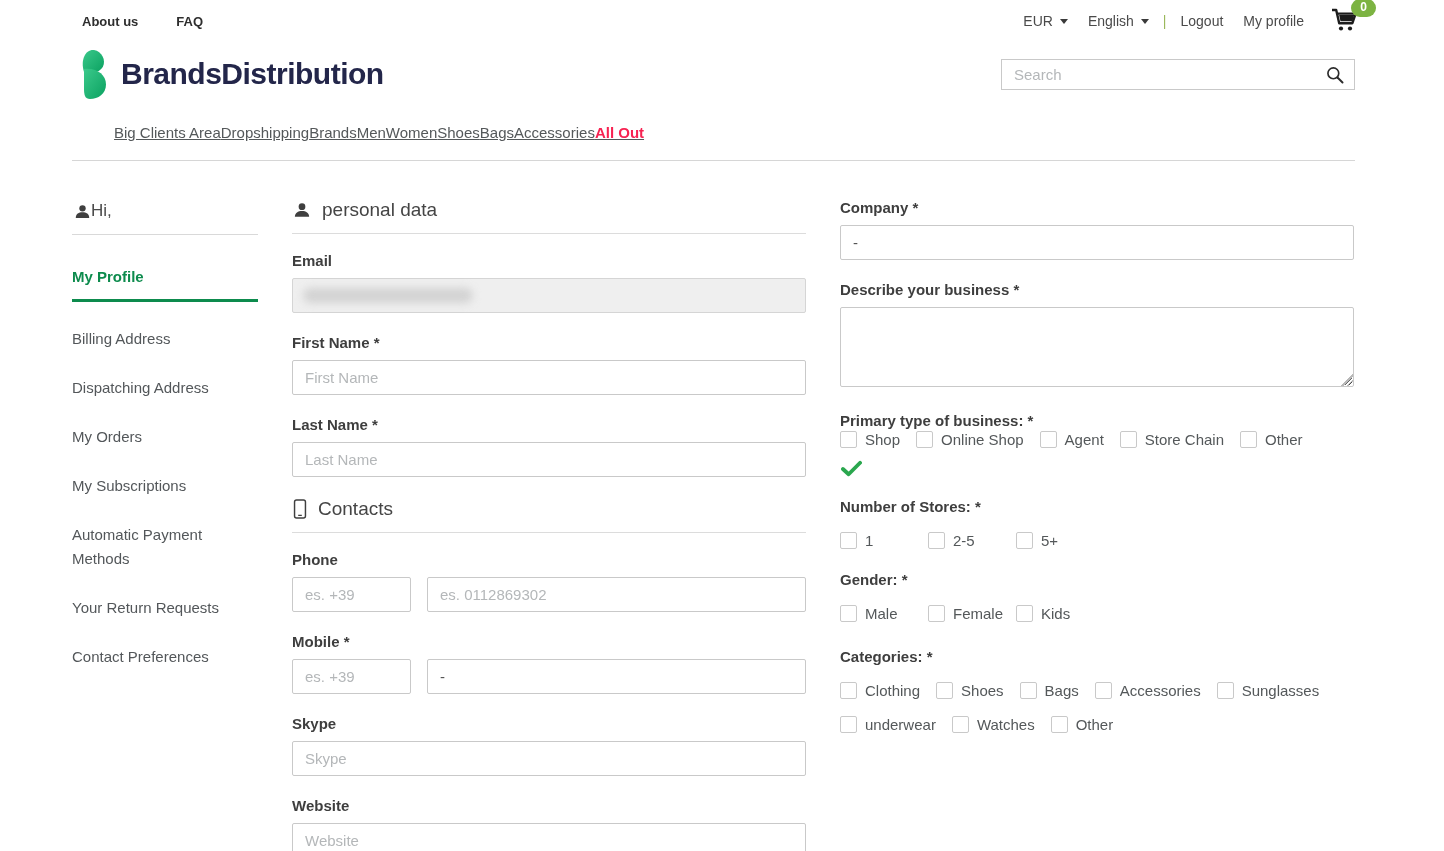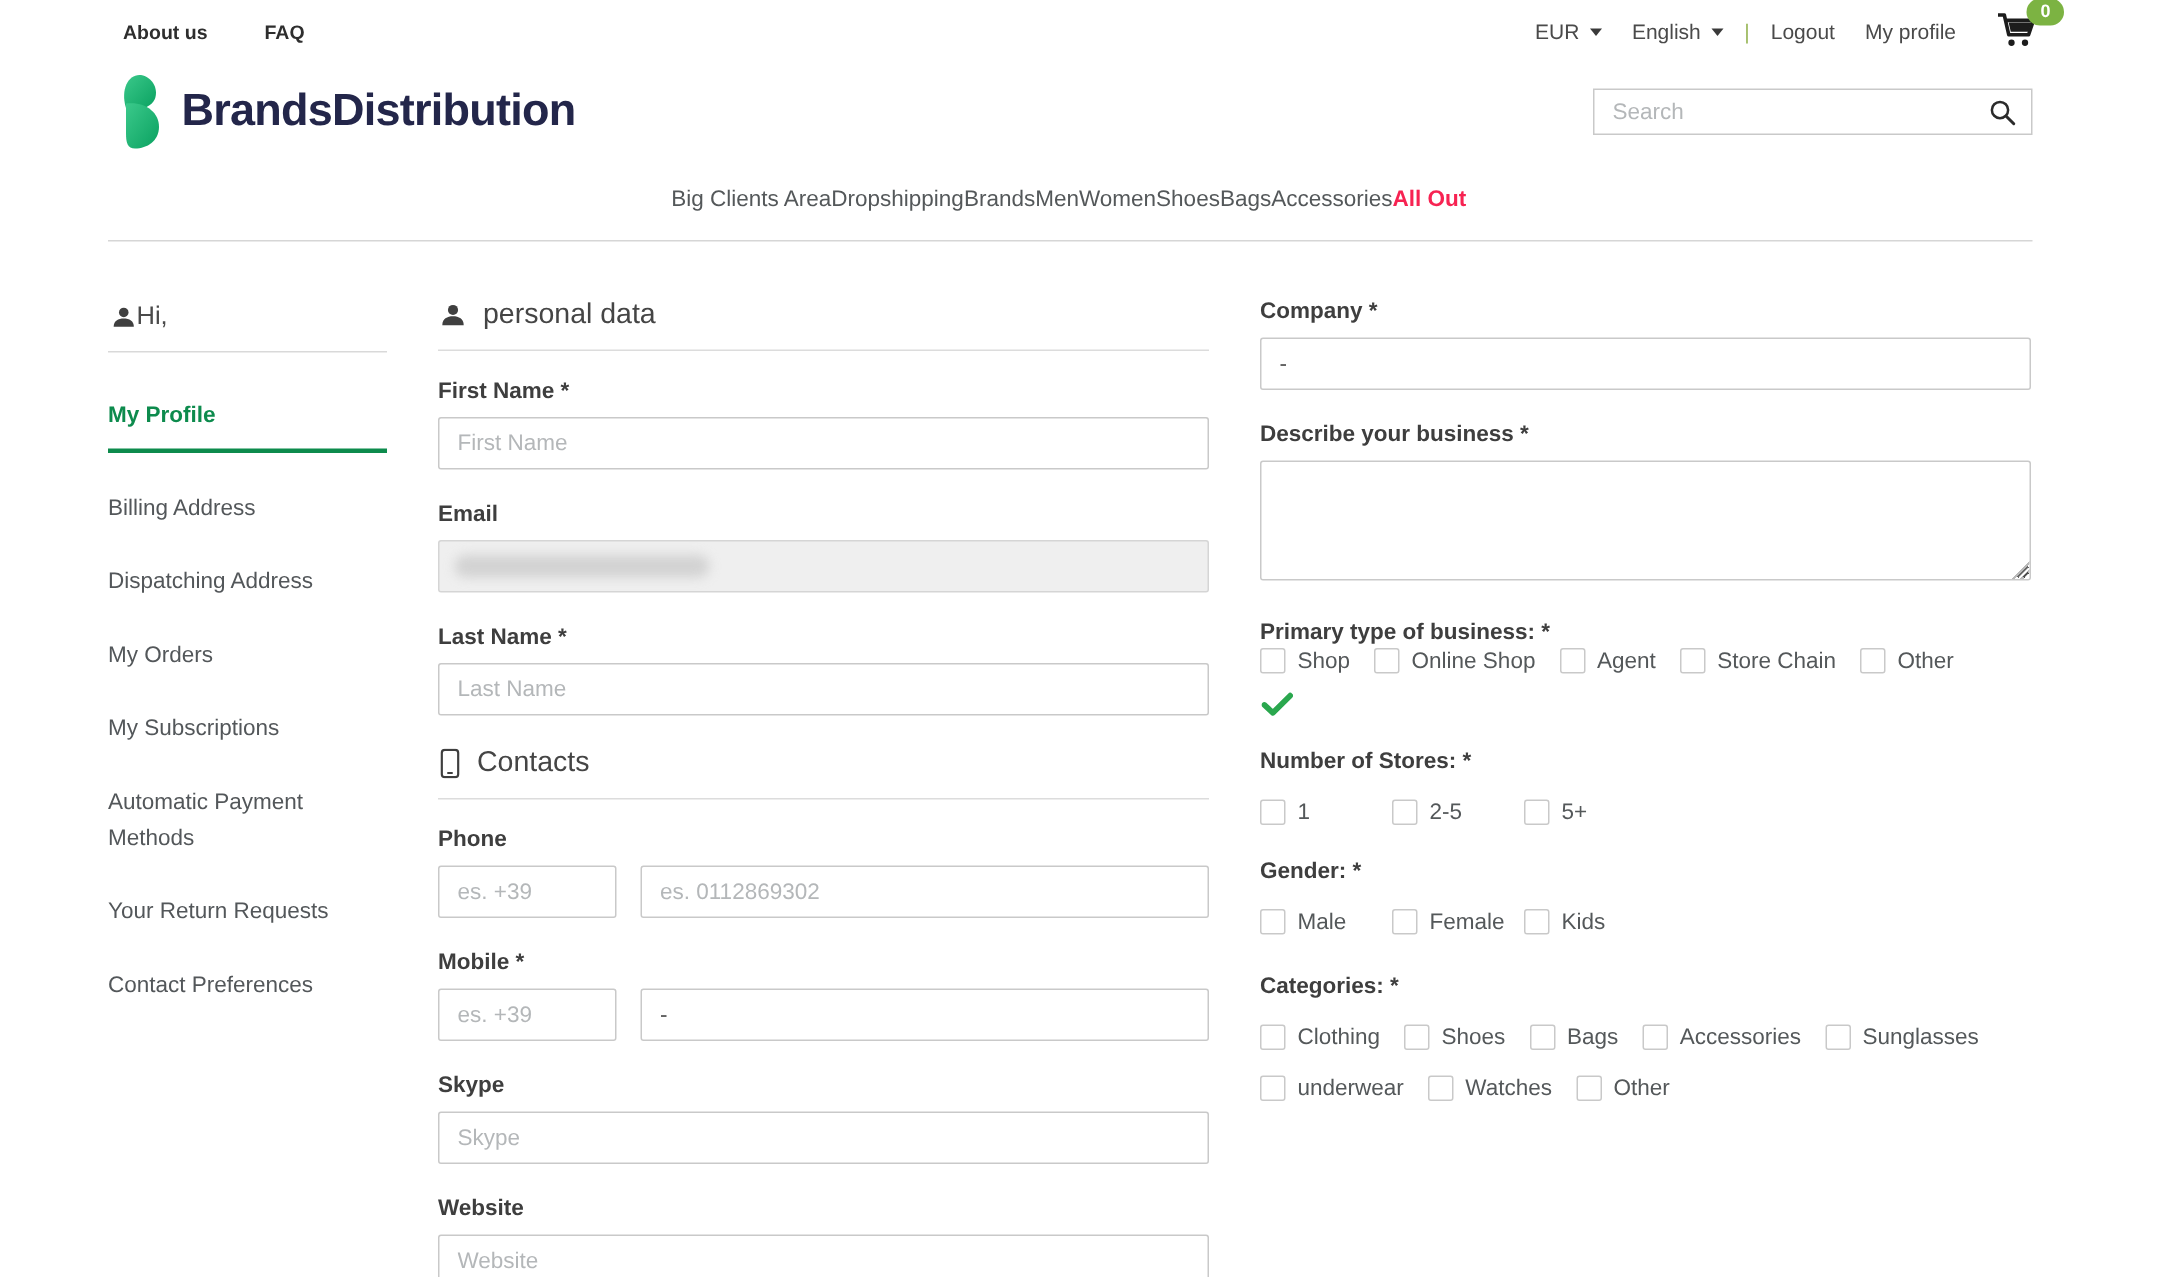--- a/index.html
+++ b/index.html
@@ -38,37 +38,37 @@
   
   .header {
     display: flex; align-items: center; justify-content: space-between;
     padding: 6px 89px 14px 75px;
   }
   .brand { display: inline-flex; align-items: center; gap: 12px; }
   .brand-text {
     font-size: 30px; font-weight: 700; color: #23264a; letter-spacing: -0.5px;
   }
   .searchbox {
-    position: relative; width: 293px; height: 31px;
+    position: relative; width: 354px; height: 31px;
     border: 1px solid #c9c9c9; background: #fff;
     display: flex; align-items: center;
   }
   .searchbox input {
     border: 0; outline: none; width: 100%; height: 100%;
     padding: 0 36px 0 12px; font-size: 15px; color: #555;
     font-family: "Liberation Sans", sans-serif; background: transparent;
   }
   .searchbox svg { position: absolute; right: 9px; top: 5px; cursor: pointer; }
 
   
   .mainnav {
     margin: 0 89px 0 72px;
     padding: 10px 44px 19px 42px;
     border-bottom: 1px solid #d6d6d6;
-    display: flex; justify-content: center; align-items: center;
+    display: flex; justify-content: flex-start; align-items: center; text-decoration: underline;
   }
   .mainnav a { font-size: 15px; color: #54585a; }
   .mainnav a.accent { color: #f72352; font-weight: 700; }
 
   
   .main { display: flex; gap: 34px; margin: 38px 89px 50px 72px; }
   .sidebar { flex: 0 0 186px; }
   .col { flex: 0 0 514px; }
 
   
@@ -228,30 +228,30 @@
     <section class="col">
       <div class="sec-head">
         <svg width="18" height="18" viewBox="0 0 24 24" fill="#3f3f3f">
           <circle cx="12" cy="7.5" r="4.5"></circle>
           <path d="M2.5 21 C2.5 15.5 6.8 13.2 12 13.2 C17.2 13.2 21.5 15.5 21.5 21 Z"></path>
         </svg>
         <span>personal data</span>
       </div>
 
       <div class="fgroup">
-        <label class="flabel">First Name *</label>
-        <input class="txt" placeholder="First Name" style="">
-      </div>
-
-      <div class="fgroup">
         <label class="flabel">Email</label>
         <div class="email-wrap">
           <input class="txt disabled" disabled="" style="">
           <div class="redaction"></div>
         </div>
+      </div>
+
+      <div class="fgroup">
+        <label class="flabel">First Name *</label>
+        <input class="txt" placeholder="First Name" style="">
       </div>
 
       <div class="fgroup">
         <label class="flabel">Last Name *</label>
         <input class="txt" placeholder="Last Name" style="">
       </div>
 
       <div class="sec-head second">
         <svg width="14" height="20" viewBox="0 0 14 22">
           <rect x="1" y="1" width="12" height="20" rx="2.2" fill="none" stroke="#3f3f3f" stroke-width="1.6"></rect>

